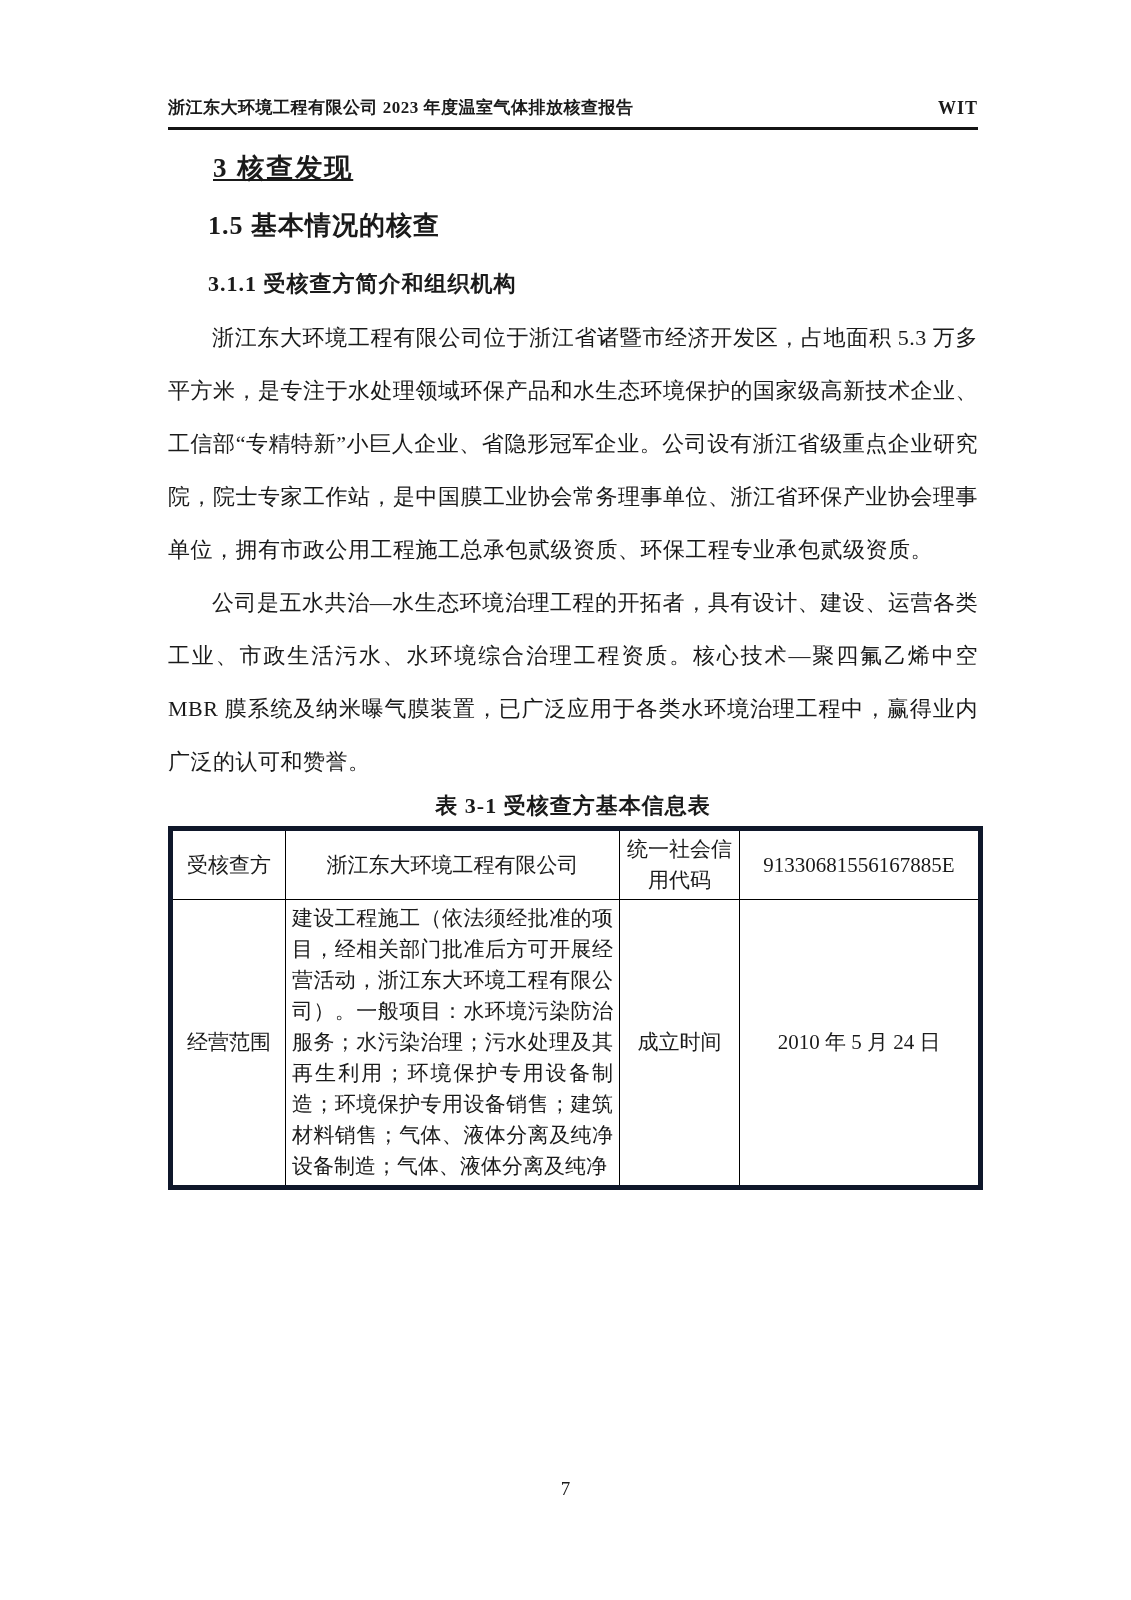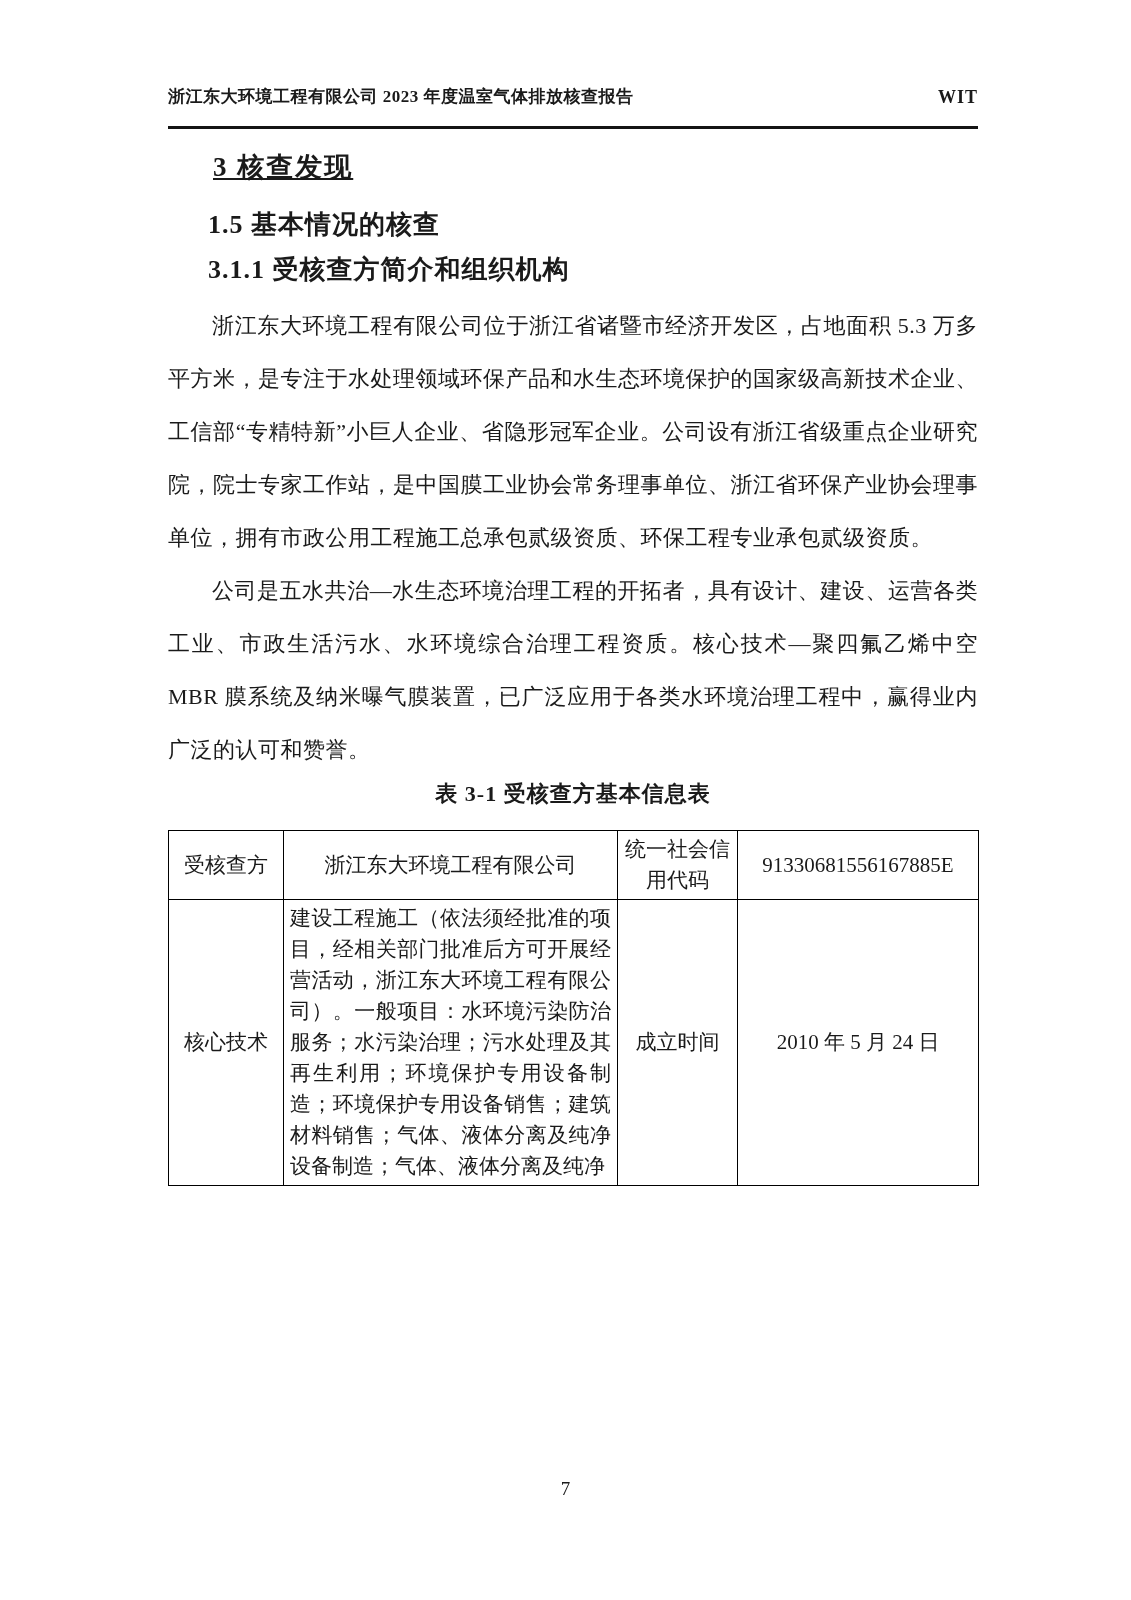--- a/index.html
+++ b/index.html
@@ -16,21 +16,22 @@
     padding: 85px 153px 0 168px;
   }
   
   .doc-header {
     display: flex;
     justify-content: space-between;
     align-items: flex-end;
     font-size: 17px;
     font-weight: bold;
     letter-spacing: 0.5px;
-    padding-bottom: 18px;
+    padding-bottom: 8px;
+    margin-top: 11px;
   }
   .doc-header .logo { font-weight: bold; letter-spacing: 1px; font-size: 18px; }
   .header-rule {
     border-top: 3px solid #141414;
     margin-bottom: 18px;
   }
   
   .h1 {
     margin: 20px 0 0 45px;
     font-size: 27px;
@@ -38,22 +39,22 @@
     letter-spacing: 2px;
     text-decoration: underline;
   }
   .h2 {
     margin: 22px 0 0 40px;
     font-size: 26px;
     font-weight: bold;
     letter-spacing: 1px;
   }
   .h3 {
-    margin: 10px 0 0 40px;
-    font-size: 26px;
+    margin: 26px 0 0 40px;
+    font-size: 22px;
     font-weight: bold;
     letter-spacing: 1px;
   }
   
   .body-text { margin-top: 12px; }
   .para {
     font-size: 22px;
     line-height: 53px;
     text-align: justify;
     text-indent: 2em;
@@ -62,25 +63,25 @@
   
   .table-caption {
     margin-top: 2px;
     text-align: center;
     font-size: 22px;
     font-weight: bold;
     letter-spacing: 1px;
     line-height: 32px;
   }
   table.info-table {
-    margin-top: 20px;
+    margin-top: 4px;
     border-collapse: collapse;
     width: 810px;
     table-layout: fixed;
-    border: 1px solid #0f172a;
+    border: 5px solid #0f172a;
     font-size: 21px;
   }
   .info-table td {
     border: 1px solid #000;
     padding: 3px 6px;
     vertical-align: middle;
     line-height: 31px;
   }
   .col1 { width: 115px; }
   .col2 { width: 334px; }
@@ -125,21 +126,21 @@
 
   <table class="info-table">
     <tbody>
       <tr class="row-1">
         <td class="col1 cell-center">受核查方</td>
         <td class="col2 cell-center">浙江东大环境工程有限公司</td>
         <td class="col3 cell-center">统一社会信用代码</td>
         <td class="col4 cell-center">91330681556167885E</td>
       </tr>
       <tr class="row-3">
-        <td class="col1 cell-center">核心技术</td>
+        <td class="col1 cell-center">经营范围</td>
         <td class="col2 cell-justify">建设工程施工（依法须经批准的项目，经相关部门批准后方可开展经营活动，浙江东大环境工程有限公司）。一般项目：水环境污染防治服务；水污染治理；污水处理及其再生利用；环境保护专用设备制造；环境保护专用设备销售；建筑材料销售；气体、液体分离及纯净设备制造；气体、液体分离及纯净</td>
         <td class="col3 cell-center">成立时间</td>
         <td class="col4 cell-center">2010 年 5 月 24 日</td>
       </tr>
     </tbody>
   </table>
 
 </div>
 
 <div class="doc-footer">7</div>

